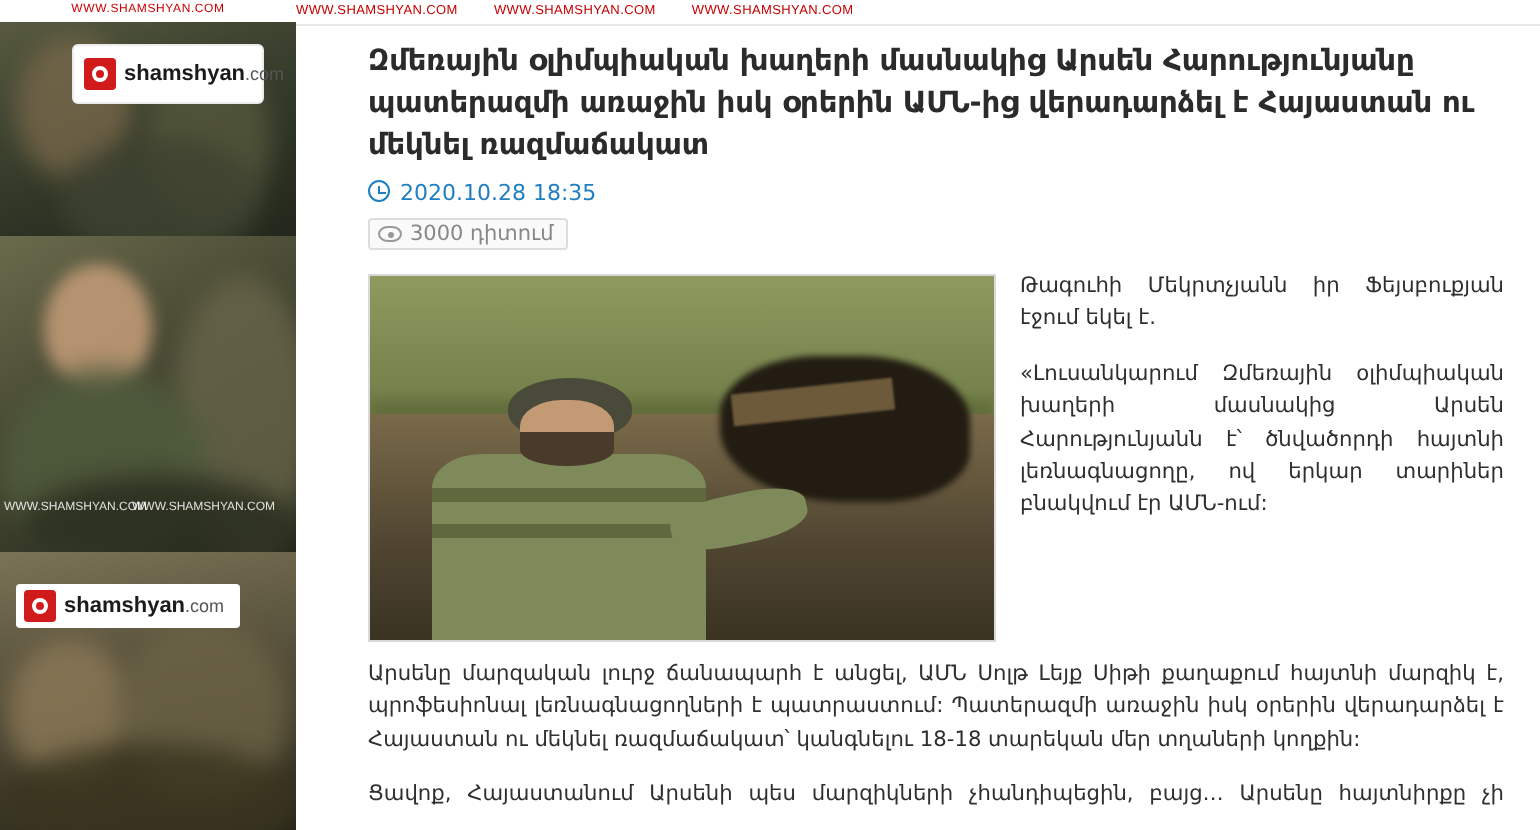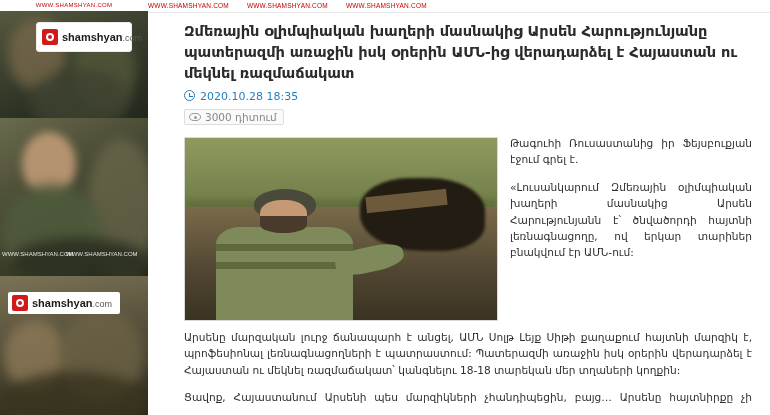--- a/index.html
+++ b/index.html
@@ -333,21 +333,21 @@
         <div class="fg-plank"></div>
         <div class="fg-torso"></div>
         <div class="fg-stripe1"></div>
         <div class="fg-stripe2"></div>
         <div class="fg-arm"></div>
         <div class="fg-head"></div>
         <div class="fg-face"></div>
         <div class="fg-beard"></div>
       </div>
 
-      <p class="ptext"><span>Թագուհի Ռուսաստանից իր Ֆեյսբուքյան էջում գրել է.</span></p>
+      <p class="ptext"><span>Թագուհի Մեկրտչյանն իր Ֆեյսբուքյան էջում եկել է.</span></p>
 
       <p class="ptext">«Լուսանկարում Զմեռային օլիմպիական խաղերի մասնակից Արսեն Հարությունյանն է՝ ծնվածորդի հայտնի լեռնագնացողը, ով երկար տարիներ բնակվում էր ԱՄՆ-ում:</p>
 
       <div style="clear:both"></div>
 
       <p class="ptext">Արսենը մարզական լուրջ ճանապարհ է անցել, ԱՄՆ Սոլթ Լեյք Սիթի քաղաքում հայտնի մարզիկ է, պրոֆեսիոնալ լեռնագնացողների է պատրաստում: Պատերազմի առաջին իսկ օրերին վերադարձել է Հայաստան ու մեկնել ռազմաճակատ՝ կանգնելու 18-18 տարեկան մեր տղաների կողքին:</p>
 
       <p class="ptext">Ցավոք, Հայաստանում Արսենի պես մարզիկների չհանդիպեցին, բայց… Արսենը հայտնիրքը չի նեղացել, Արսենը հայտնիքի կողքին է ամենածանր պահին: Արսենի օրինակով այս օրերին էլի տղաներ են եկել ԱՄՆ-ից, Ռուսաստանից և այլ երկրներից…</p>
 
     </div>

